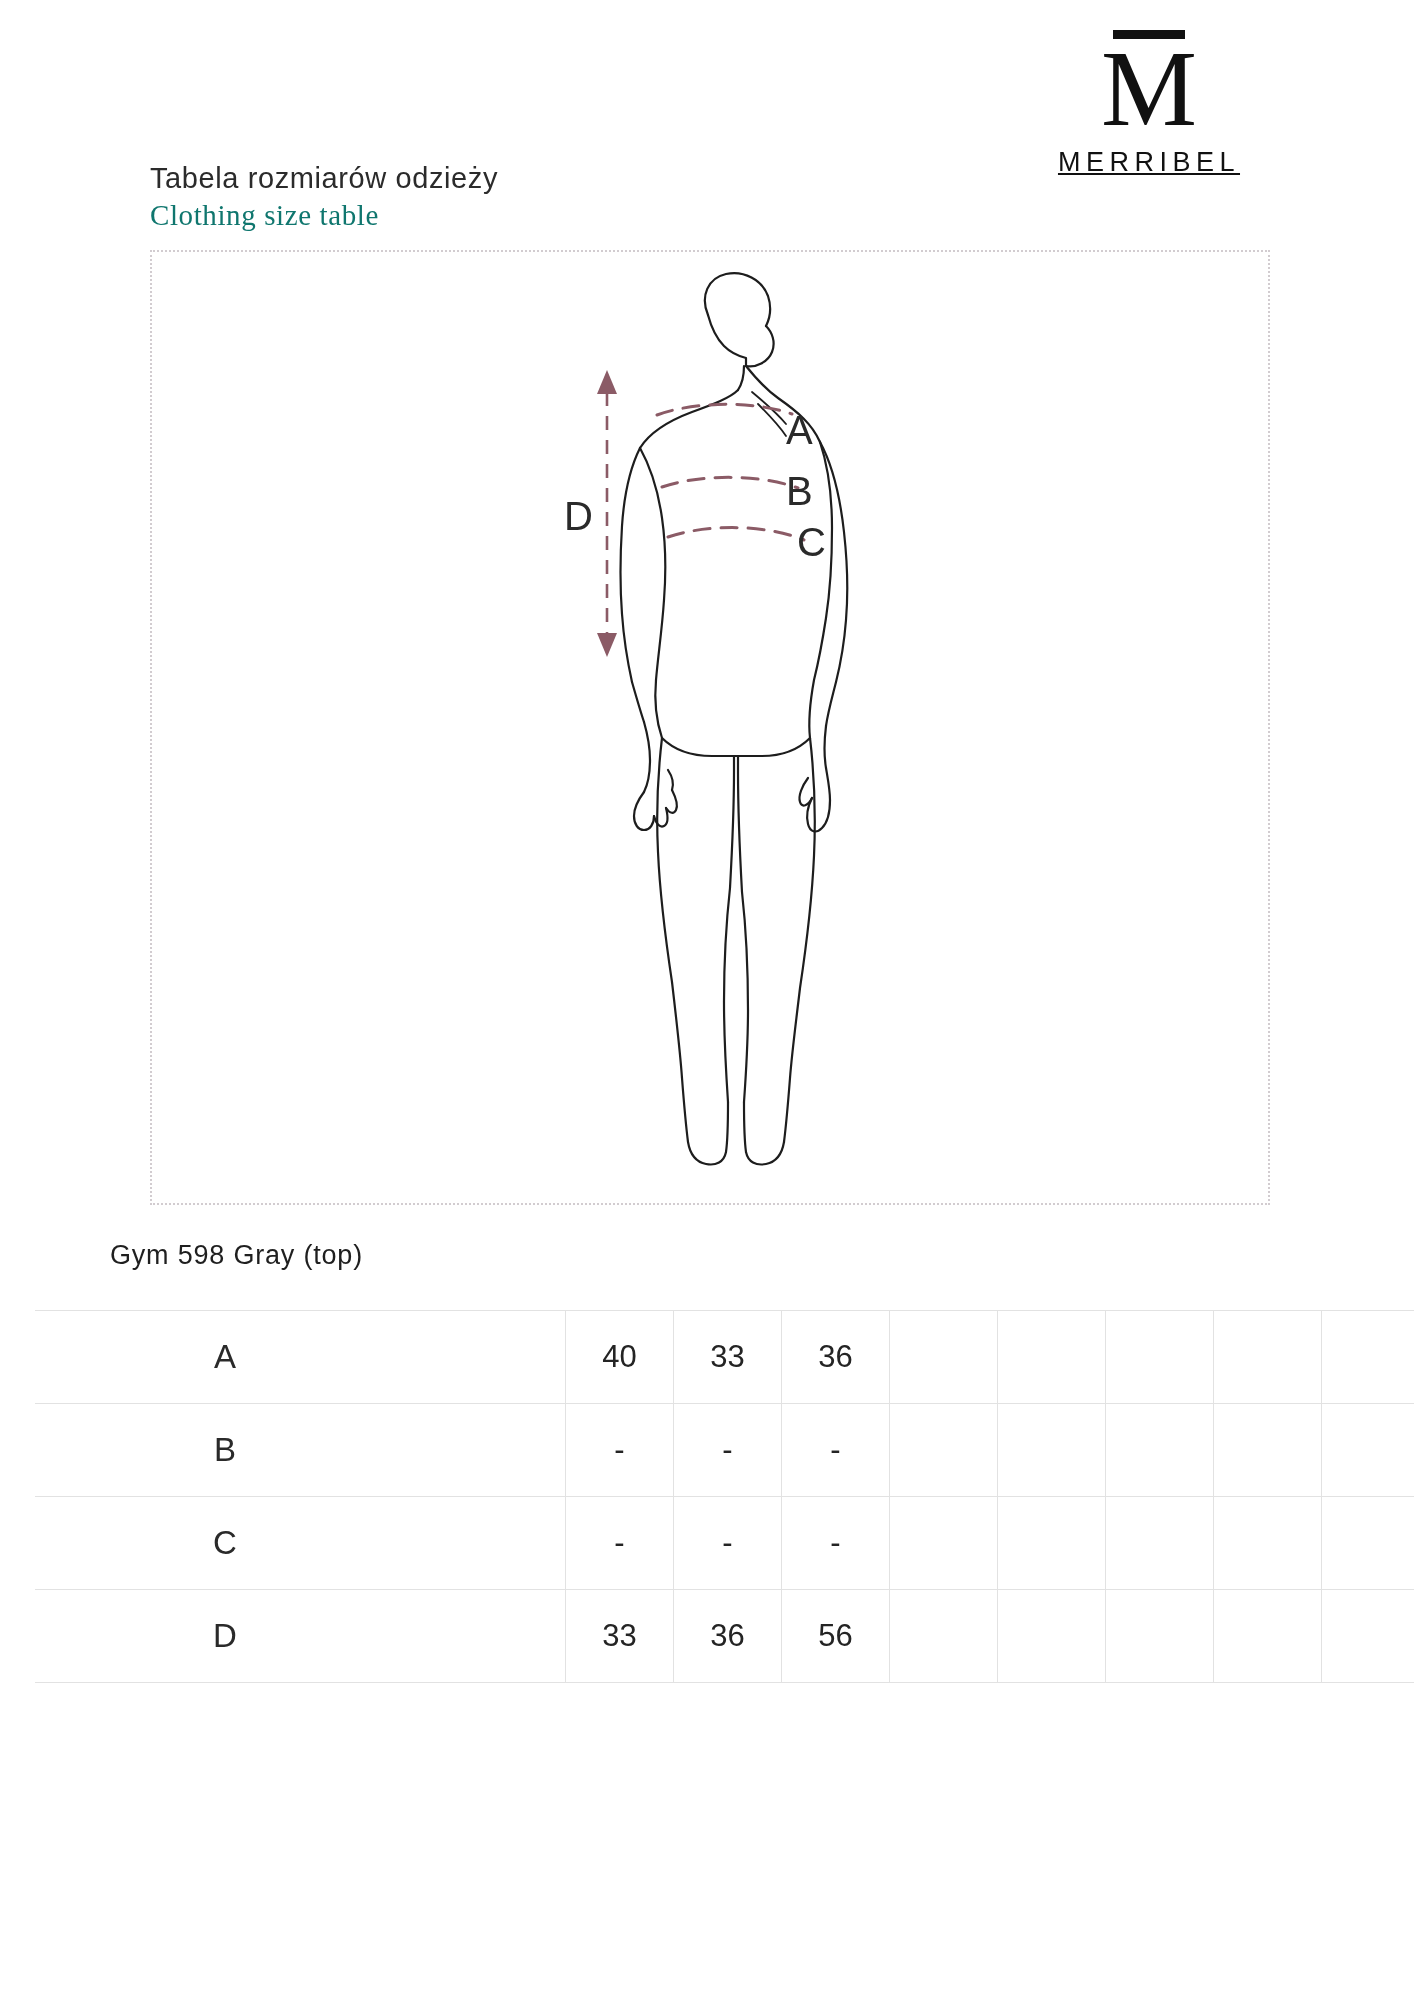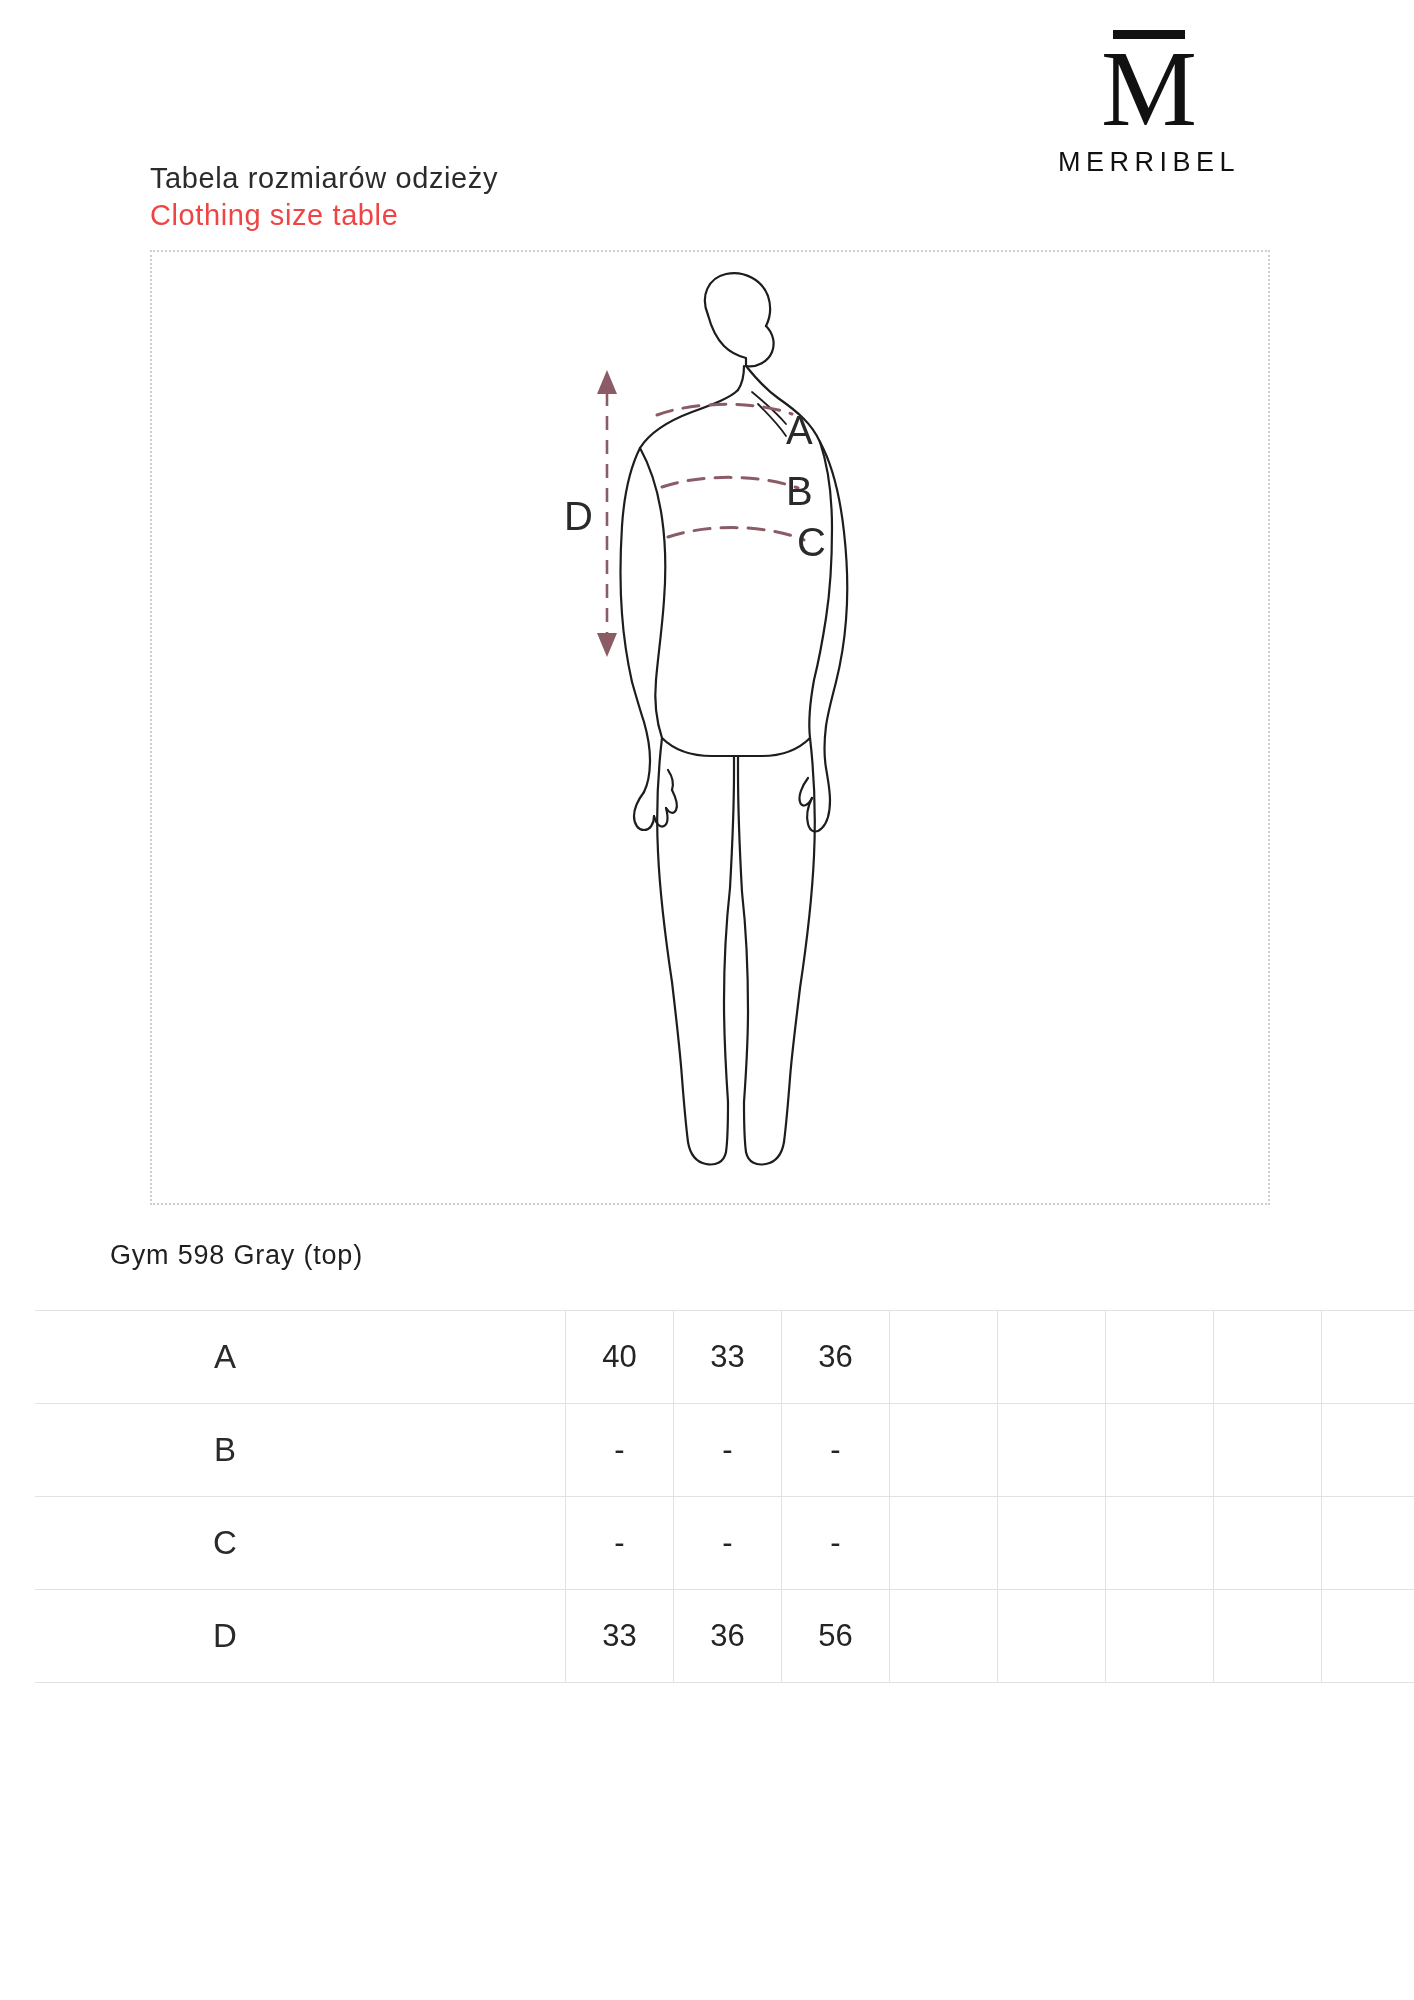--- a/index.html
+++ b/index.html
@@ -30,21 +30,22 @@
     top: 160px;
     line-height: 1.28;
   }
   .title-line {
     font-size: 29px;
     letter-spacing: 0.6px;
     color: #2b2b2b;
     font-weight: 400;
   }
   .title-line.sub {
-    color: #ef4444;
+    color: #0f766e;
+    font-family: Liberation Serif, serif;
   }
 
   .logo {
     position: absolute;
     right: 130px;
     top: 30px;
     width: 270px;
     text-align: center;
   }
   .logo-bar {
@@ -60,20 +61,21 @@
     font-weight: 400;
     color: #111;
     letter-spacing: 0px;
   }
   .logo-name {
     margin-top: 12px;
     font-size: 27px;
     letter-spacing: 5.5px;
     color: #111;
     font-weight: 400;
+    text-decoration: underline;
   }
 
   
   .figure-box {
     position: absolute;
     left: 150px;
     top: 250px;
     width: 1120px;
     height: 955px;
     border: 2px dotted #d2ccd0;

